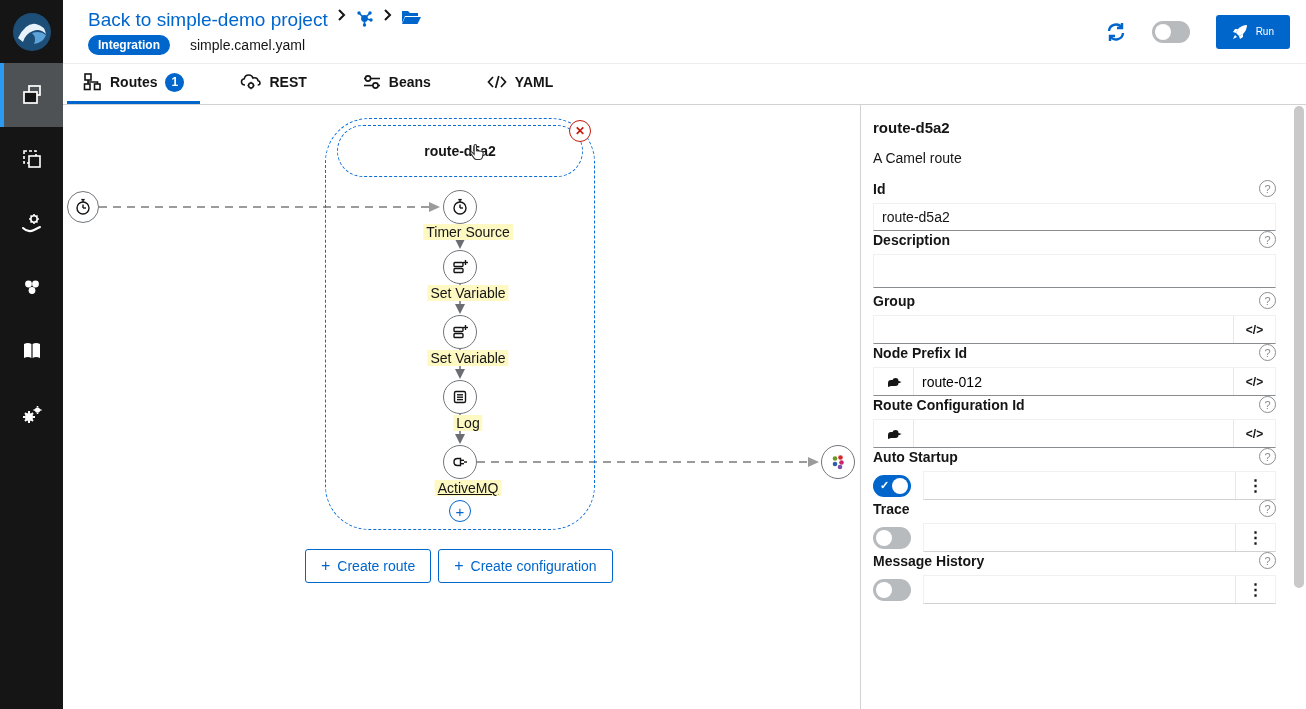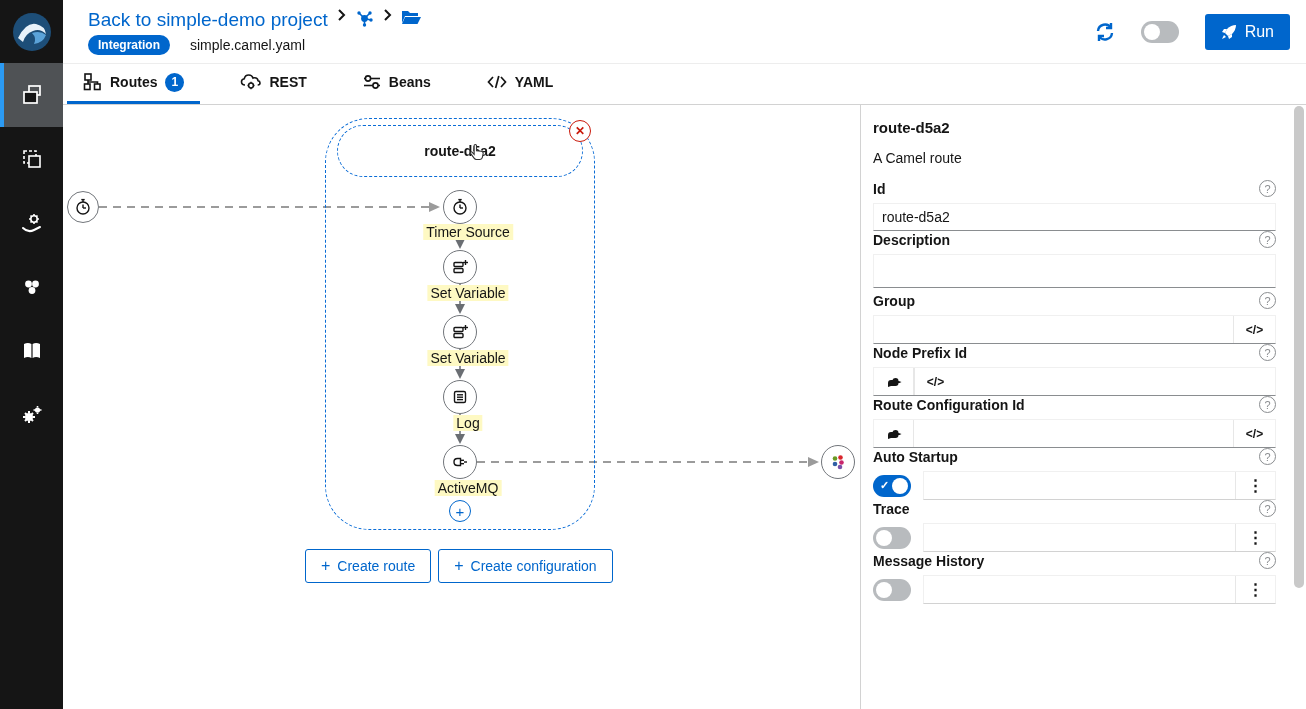--- a/index.html
+++ b/index.html
@@ -25,21 +25,21 @@
   .icon-btn { background:none; border:none; cursor:pointer; display:flex; align-items:center; }
   .switch { position:relative; width:38px; height:22px; border-radius:11px; background:#b8bbbe;
     border:none; cursor:pointer; flex-shrink:0; }
   .switch .knob { position:absolute; top:3px; left:3px; width:16px; height:16px; border-radius:50%;
     background:#fff; }
   .switch.on { background:#0066cc; }
   .switch.on .knob { left:auto; right:3px; }
   .switch .chk { display:none; position:absolute; left:7px; top:4px; color:#fff; font-size:11px; font-weight:bold; }
   .switch.on .chk { display:block; }
   .run-btn { display:flex; align-items:center; gap:8px; background:#0066cc; color:#fff;
-    font-size:16px; border:none; border-radius:3px; padding:9px 16px; cursor:pointer; }
+    font-size:10px; border:none; border-radius:3px; padding:9px 16px; cursor:pointer; }
 
   
   .sidebar { position:absolute; left:0; top:63px; width:63px; height:646px; background:#151515;
     display:flex; flex-direction:column; }
   .nav-item { position:relative; width:63px; height:64px; display:flex; align-items:center;
     justify-content:center; cursor:pointer; }
   .nav-item.active { background:#4f5255; }
   .nav-item.active::before { content:""; position:absolute; left:0; top:0; width:4px; height:100%;
     background:#2b9af3; }
 
@@ -398,21 +398,21 @@
     <div class="node-circle" style="left:380px; top:340px;">
       <svg width="18" height="18" viewBox="0 0 18 18">
         <g stroke="#151515" stroke-width="1.4" fill="none">
           <path d="M6.5 5.5 Q3 5.5 3 9 Q3 12.5 6.5 12.5 L9.5 12.5 L9.5 5.5 Z"></path>
           <line x1="9.5" y1="7.3" x2="13" y2="7.3"></line>
             <line x1="9.5" y1="10.7" x2="13" y2="10.7"></line>
           <line x1="13" y1="9" x2="16" y2="9"></line>
         </g>
       </svg>
     </div>
-    <span class="node-label" style="left:397px; top:375px;">ActiveMQ</span>
+    <span class="node-label" style="left:397px; top:375px;text-decoration:underline;">ActiveMQ</span>
 
     <button class="plus-node">
       <span>+</span>
     </button>
 
     <div class="node-circle" style="left:758px; top:340px;">
       <svg width="20" height="20" viewBox="0 0 20 20">
         <circle cx="7" cy="6.5" r="2.3" fill="#6a9a23"></circle>
           <circle cx="12.5" cy="5.5" r="2.3" fill="#d9252c"></circle>
         <circle cx="13.5" cy="10.5" r="2.3" fill="#c9256d"></circle>
@@ -478,20 +478,21 @@
         <span class="help-icon">
             <span>?</span>
           </span>
       </div>
       <div class="composite">
         <span class="cell-icon">
           <svg width="16" height="12" viewBox="0 0 16 12">
             <path d="M2 11 L2 7 Q2 4 5 4 L6.5 4 Q7 2 9.5 2 Q12.5 2 12.5 5 L13.5 5.2 L15.5 6 L13.5 7 L12.5 7 Q12.5 10 9.5 10 L5 10 Z" fill="#151515"></path>
           </svg>
         </span>
+        <input value="route-012" style="">
         <button class="cell-btn">
           <span>&lt;/&gt;</span>
         </button>
       </div>
     </div>
 
     <div class="field">
       <div class="field-label-row">
         <span class="field-label">Route Configuration Id</span>
         <span class="help-icon">

